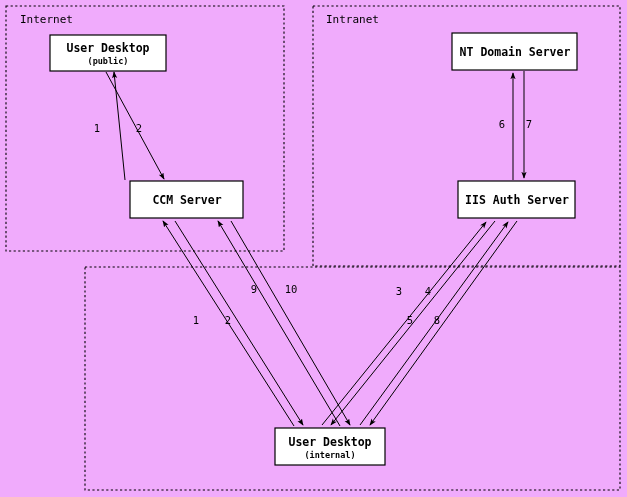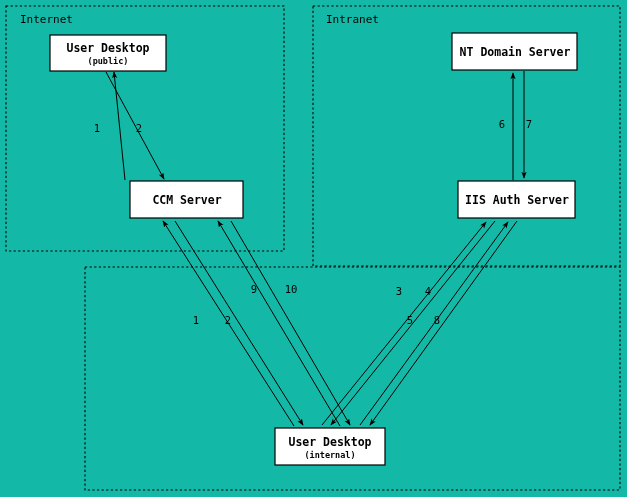--- a/index.html
+++ b/index.html
@@ -10,21 +10,21 @@
   body {
     width: 627px;
     height: 497px;
     font-family: "DejaVu Sans Mono", monospace;
     overflow: hidden;
   }
   #diagram-root {
     position: relative;
     width: 627px;
     height: 497px;
-    background: #14b8a6;
+    background: #f0abfc;
   }
   svg#diagram-svg {
     position: absolute;
     top: 0;
     left: 0;
     width: 627px;
     height: 497px;
     display: block;
   }
   .zone-rect {

